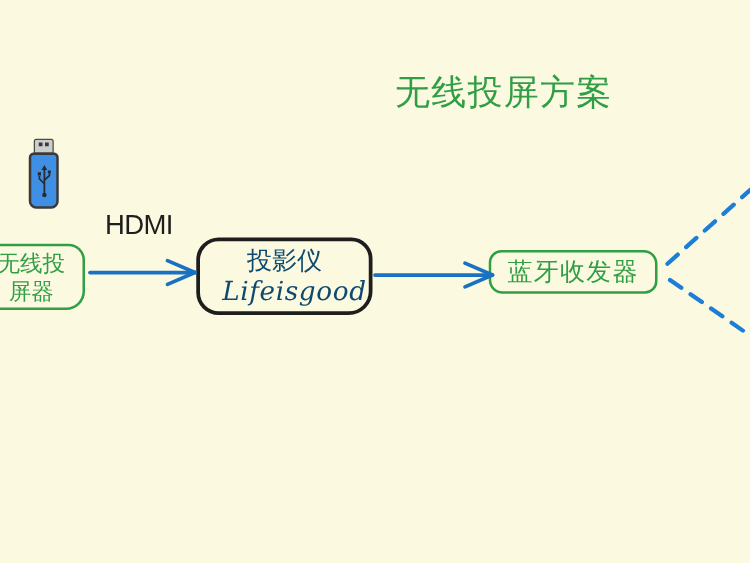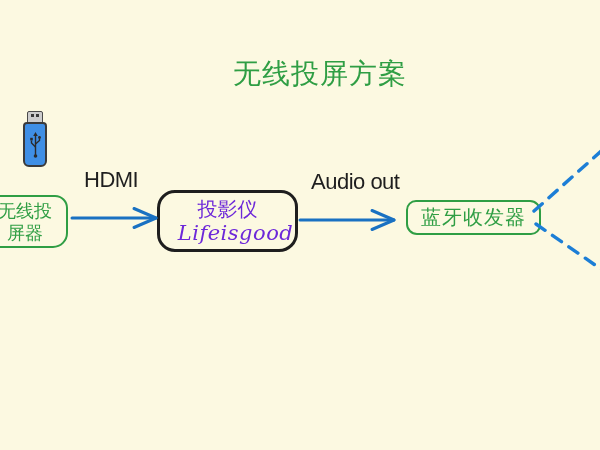--- a/index.html
+++ b/index.html
@@ -8,21 +8,20 @@
     width: 600px;
     height: 450px;
     background: #fcf9e1;
     overflow: hidden;
     font-family: "Liberation Sans", sans-serif;
   }
   .abs { position: absolute; text-align: right; }
 
   .diagram-title {
     left: 150px; top: 55px; width: 340px;
-    text-align: center;
     font-size: 28px;
     font-weight: 500;
     letter-spacing: 1px;
     color: #2f9e44;
   }
 
   
   .usb-connector {
     left: 27px; top: 111px; width: 16px; height: 12px;
     background: #cdcdcd;
@@ -53,32 +52,32 @@
     left: -18px; top: 195px; width: 86px; height: 53px;
     border: 2.5px solid #2f9e44;
     border-radius: 14px 13px 15px 14px;
     color: #2f9e44;
     font-size: 18px; line-height: 22px;
   }
   .node-projector {
     left: 157px; top: 190px; width: 141px; height: 62px;
     border: 3px solid #1e1e1e;
     border-radius: 18px 17px 19px 18px;
-    color: #6d28d9;
+    color: #0c4a6e;
   }
   .projector-cn { font-size: 20px; line-height: 24px; }
   .projector-en {
     font-family: "DejaVu Serif", serif;
     font-style: italic;
     font-size: 21px; line-height: 25px;
     letter-spacing: 0.5px;
     margin-left: 16px;
   }
   .node-bluetooth {
-    left: 406px; top: 200px; width: 135px; height: 35px;
+    left: 391px; top: 200px; width: 135px; height: 35px;
     border: 2.5px solid #2f9e44;
     border-radius: 10px 11px 10px 11px;
     color: #2f9e44;
     font-size: 20px;
     letter-spacing: 1px;
   }
 
   
   .edge-label {
     color: #1e1e1e;
@@ -126,21 +125,20 @@
   <div class="abs node node-projector">
     <div class="projector-cn">投影仪</div>
     <div class="projector-en">Lifeisgood</div>
   </div>
 
   <div class="abs node node-bluetooth">
     <div>蓝牙收发器</div>
   </div>
 
   <div class="abs edge-label label-hdmi">HDMI</div>
-  <div class="abs edge-label label-audio">Audio out</div>
 
   <svg class="overlay" width="600" height="450" viewBox="0 0 600 450">
 
     <g stroke="#1971c2" stroke-width="3" fill="none" stroke-linecap="round" stroke-linejoin="round">
       <path d="M72 218 L153 218"></path>
       <path d="M156 218 L134 208.5"></path>
       <path d="M156 218 L134 227.5"></path>
     </g>
 
     <g stroke="#1971c2" stroke-width="3" fill="none" stroke-linecap="round" stroke-linejoin="round">

